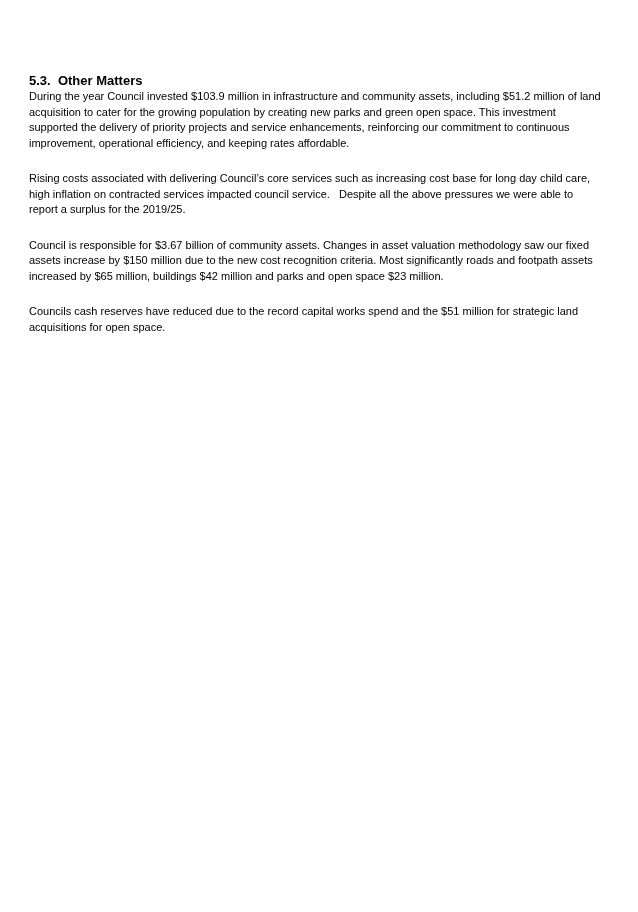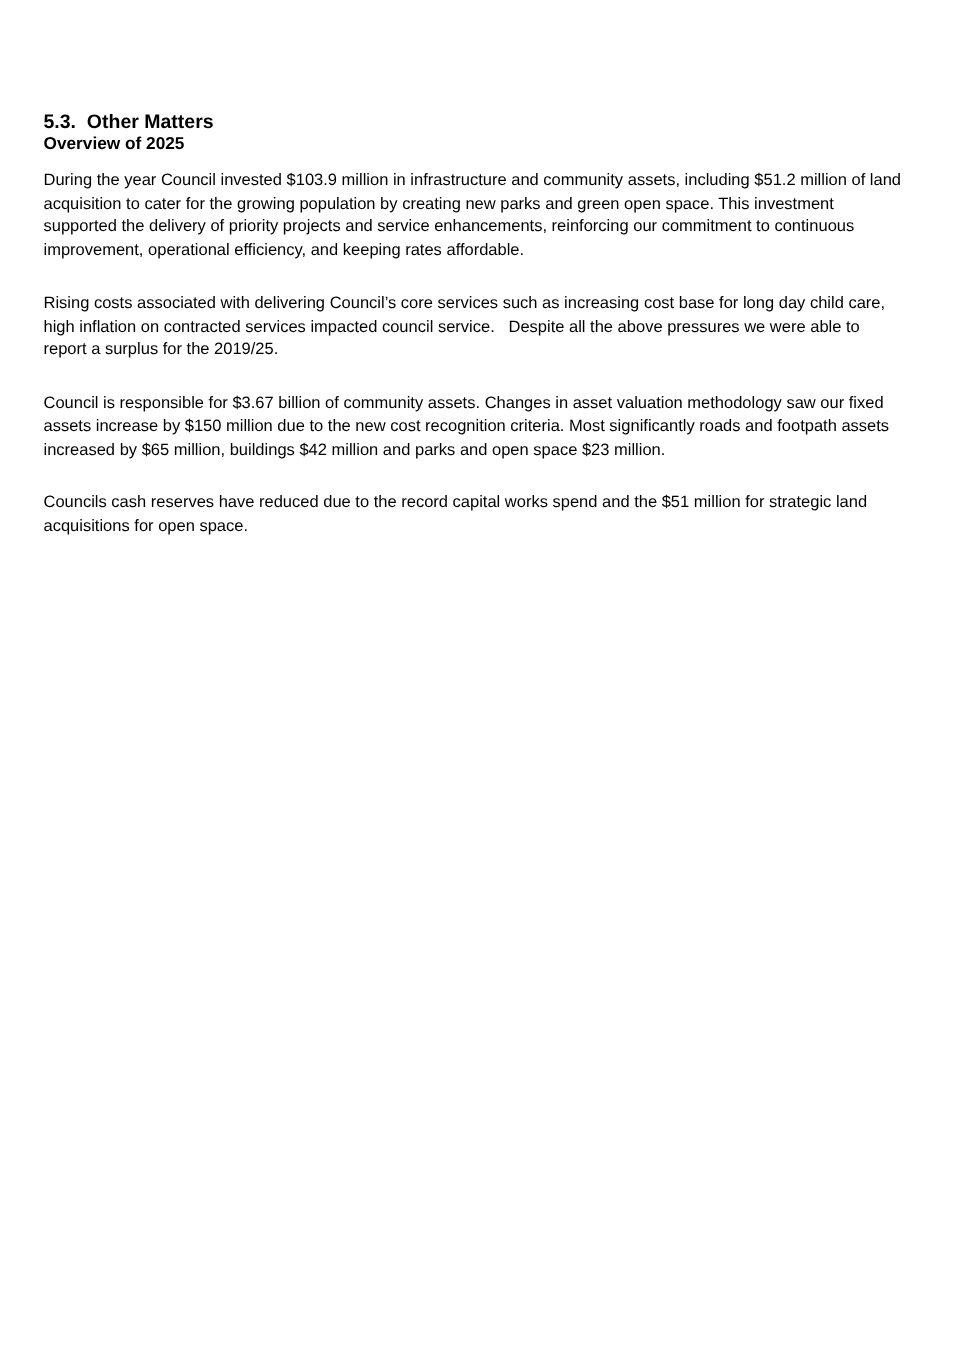--- a/index.html
+++ b/index.html
@@ -58,20 +58,19 @@
     line-height: 11px;
     color: #3a3a3a;
   }
 </style>
 </head>
 <body>
 
 <div class="page">
   <div class="content">
     <h1 class="section-heading">5.3.  Other Matters</h1>
-    <h2 class="sub-heading">Overview of 2025</h2>
     <p class="body-para">During the year Council invested $103.9 million in infrastructure and community assets, including $51.2 million of land acquisition to cater for the growing population by creating new parks and green open space. This investment supported the delivery of priority projects and service enhancements, reinforcing our commitment to continuous improvement, operational efficiency, and keeping rates affordable.</p>
     <p class="body-para">Rising costs associated with delivering Council’s core services such as increasing cost base for long day child care, high inflation on contracted services impacted council service.   Despite all the above pressures we were able to report a surplus for the 2019/25.</p>
     <p class="body-para">Council is responsible for $3.67 billion of community assets. Changes in asset valuation methodology saw our fixed assets increase by $150 million due to the new cost recognition criteria. Most significantly roads and footpath assets increased by $65 million, buildings $42 million and parks and open space $23 million.</p>
     <p class="body-para">Councils cash reserves have reduced due to the record capital works spend and the $51 million for strategic land acquisitions for open space.</p>
   </div>
   <div class="page-number">12</div>
 </div>
 
 </body></html>

